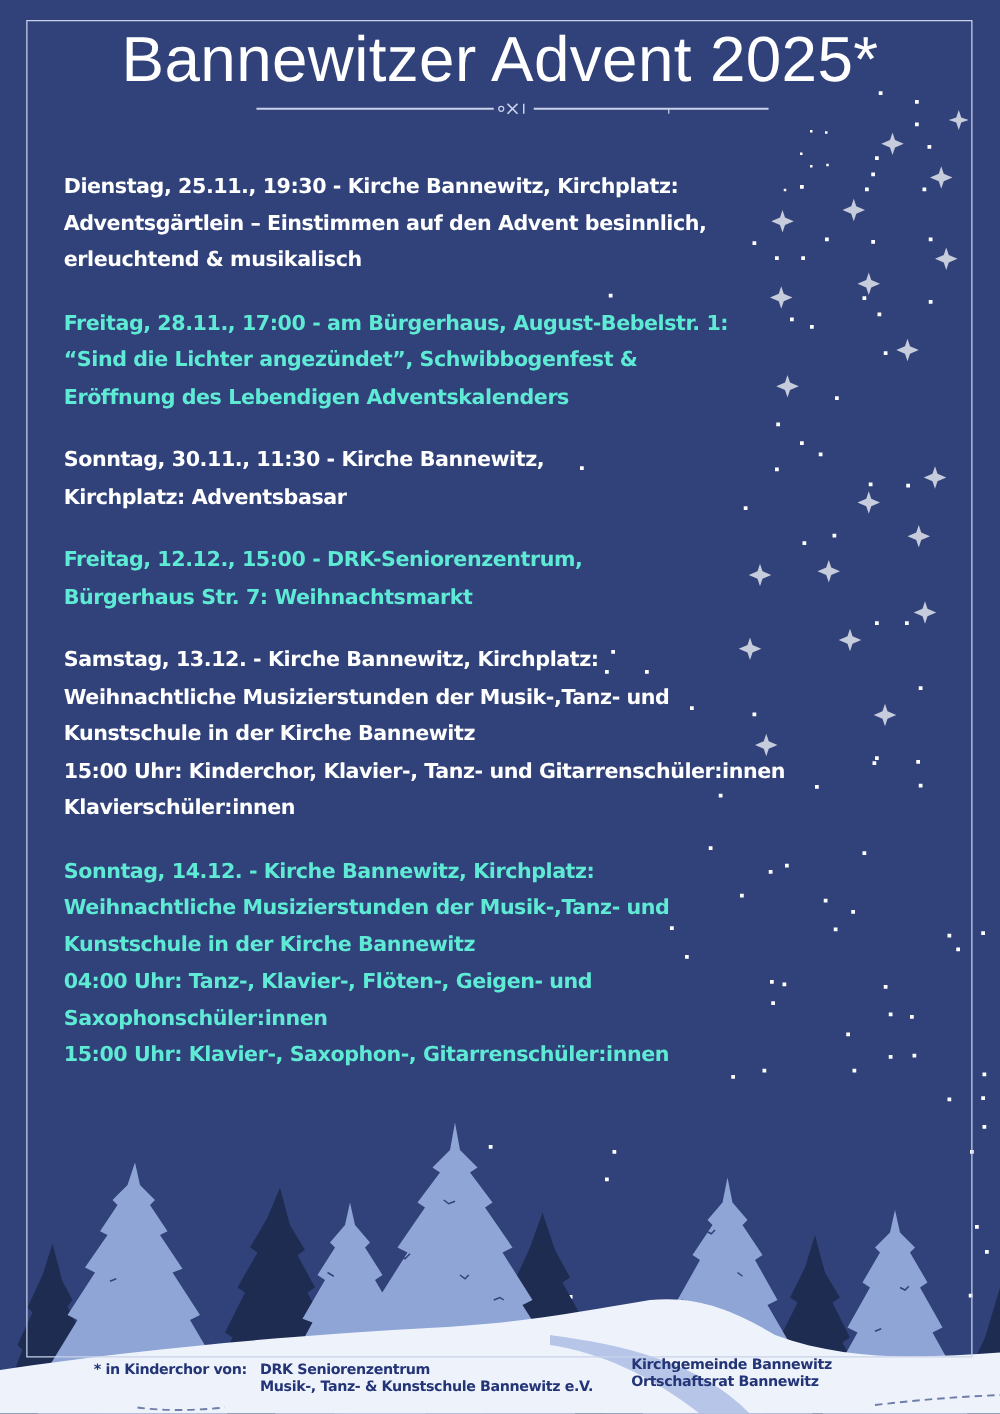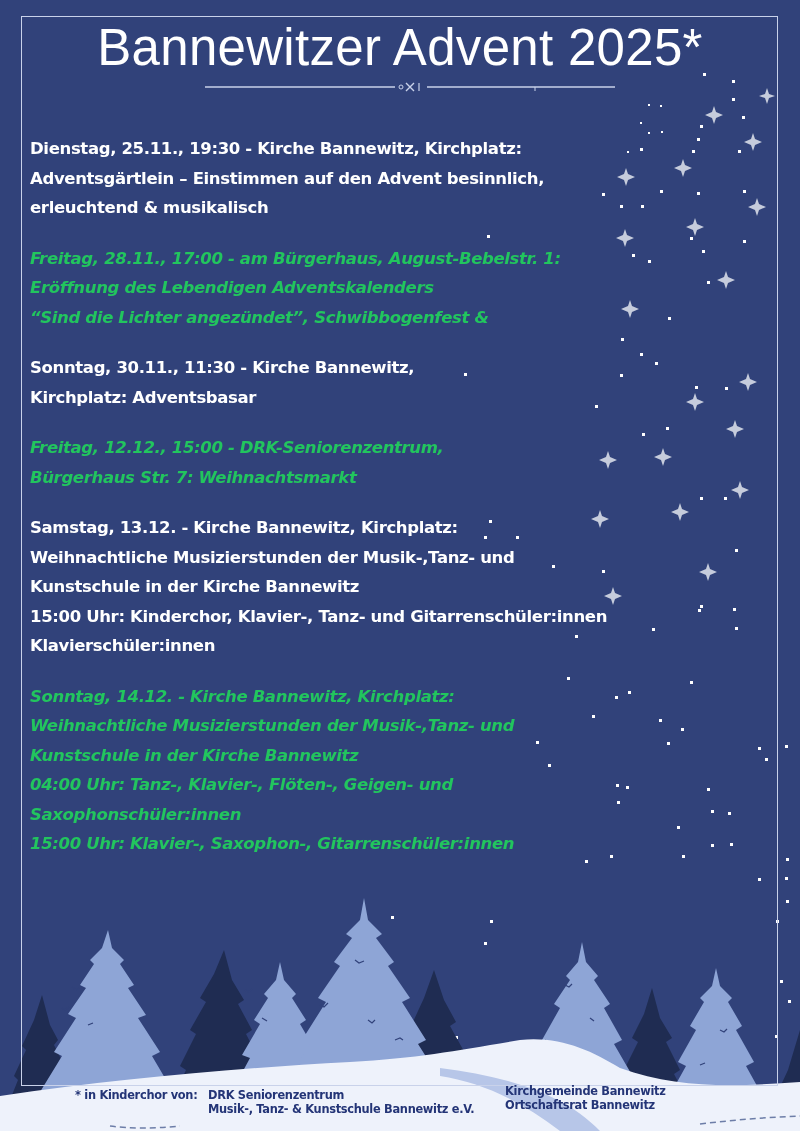--- a/index.html
+++ b/index.html
@@ -12,24 +12,24 @@
     position:absolute; left:21px; top:16px; width:757px; height:1070px;
     border:1px solid #c9d2ea; box-sizing:border-box; z-index:3; pointer-events:none;
   }
   .title {
     position:absolute; left:0; width:800px; top:18px; text-align:center;
     color:#ffffff; font-family:"Liberation Sans", sans-serif;
     font-size:51px; font-weight:400; letter-spacing:0.3px; z-index:4;
   }
   .ornament { position:absolute; left:205px; top:80px; width:410px; height:14px; z-index:4; }
   .stars { position:absolute; left:0; top:0; width:800px; height:1131px; z-index:1; }
-  .events { position:absolute; left:30px; top:134px; width:680px; z-index:4; }
+  .events { position:absolute; left:51px; top:134px; width:680px; z-index:4; }
   .event { margin:0 0 21px 0; font-weight:bold; font-size:16.5px; line-height:29.5px; letter-spacing:-0.35px; }
   .event.white { color:#ffffff; }
-  .event.blue { color:#22c55e;font-style:italic; }
+  .event.blue { color:#5eead4; }
   .event .line { display:block; white-space:nowrap; }
   .landscape { position:absolute; left:0; top:890px; width:800px; height:241px; z-index:2; }
   .footer {
     position:absolute; top:1088px; left:0; width:800px; z-index:5;
     color:#243577; font-weight:bold; font-size:11.4px; line-height:14px;
     font-family:"DejaVu Sans", sans-serif; letter-spacing:-0.3px;
   }
   .footer .label { position:absolute; left:75px; top:0; white-space:nowrap; }
   .footer .col1 { position:absolute; left:208px; top:0; white-space:nowrap; }
   .footer .col2 { position:absolute; left:505px; top:-4px; white-space:nowrap; }
@@ -169,22 +169,22 @@
 </svg>
 
 <div class="events">
   <div class="event white">
     <span class="line">Dienstag, 25.11., 19:30 - Kirche Bannewitz, Kirchplatz:</span>
     <span class="line">Adventsgärtlein – Einstimmen auf den Advent besinnlich,</span>
     <span class="line">erleuchtend &amp; musikalisch</span>
   </div>
   <div class="event blue">
     <span class="line">Freitag, 28.11., 17:00 - am Bürgerhaus, August-Bebelstr. 1:</span>
+    <span class="line">“Sind die Lichter angezündet”, Schwibbogenfest &amp;</span>
     <span class="line">Eröffnung des Lebendigen Adventskalenders</span>
-    <span class="line">“Sind die Lichter angezündet”, Schwibbogenfest &amp;</span>
   </div>
   <div class="event white">
     <span class="line">Sonntag, 30.11., 11:30 - Kirche Bannewitz,</span>
     <span class="line">Kirchplatz: Adventsbasar</span>
   </div>
   <div class="event blue">
     <span class="line">Freitag, 12.12., 15:00 - DRK-Seniorenzentrum,</span>
     <span class="line">Bürgerhaus Str. 7:  Weihnachtsmarkt</span>
   </div>
   <div class="event white">

